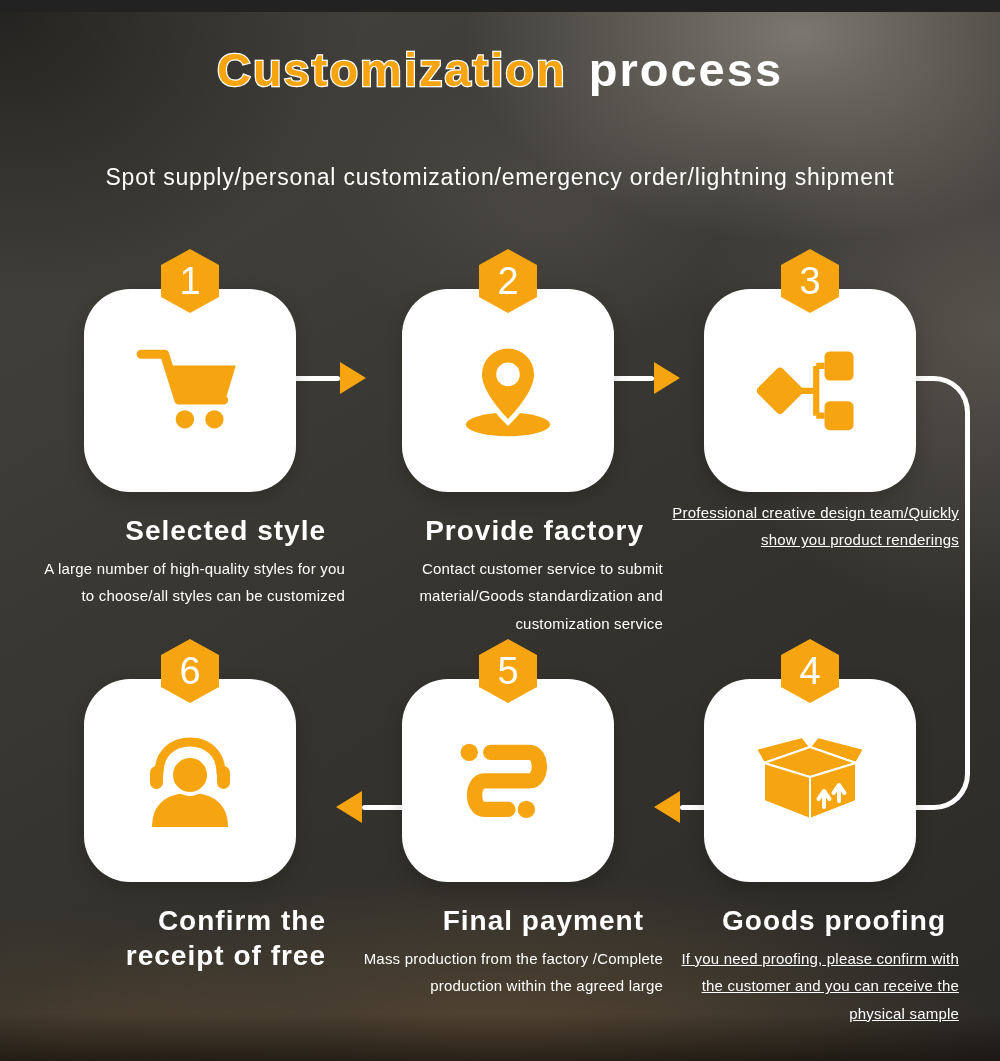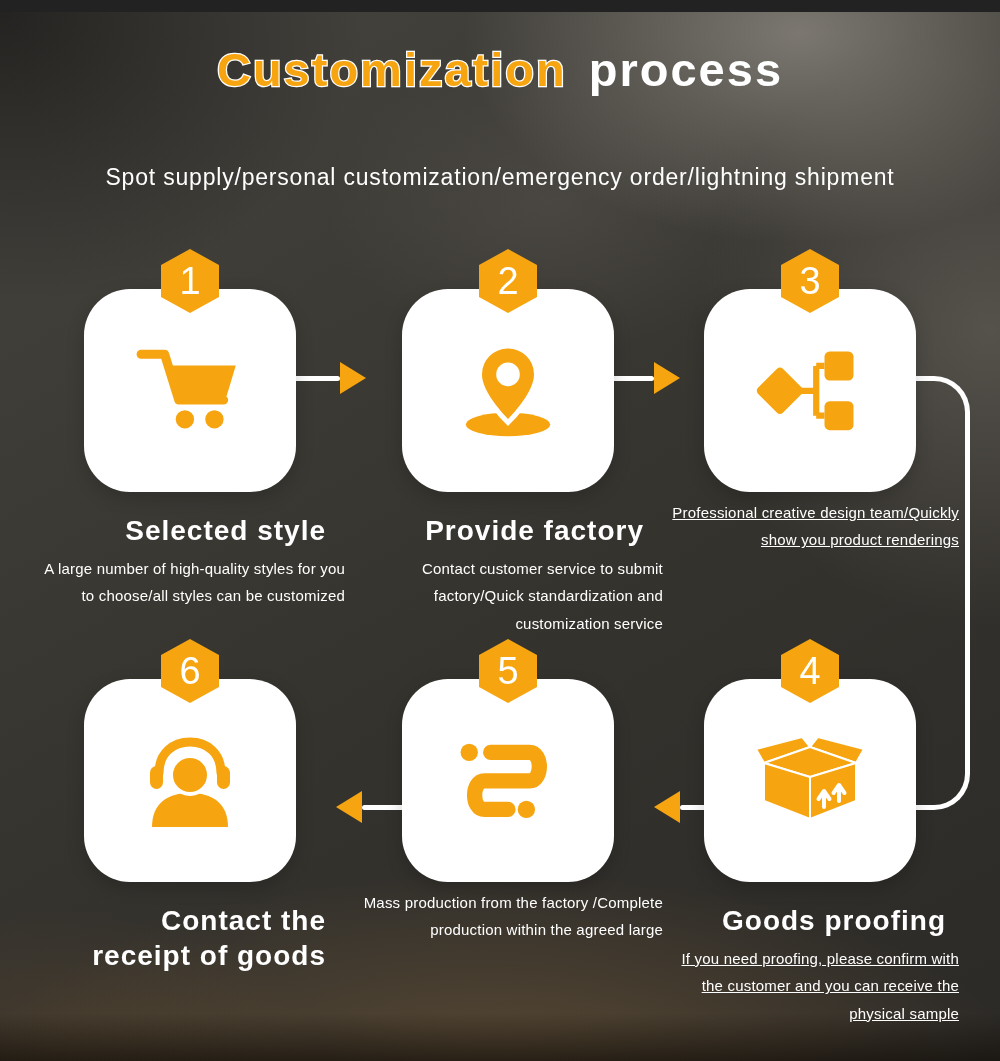--- a/index.html
+++ b/index.html
@@ -194,21 +194,21 @@
         <span>2</span>
       </div>
     <div class="card">
       <svg class="icon" width="108" viewBox="0 0 110 98">
         <ellipse cx="55" cy="84" rx="43" ry="12" fill="#F6A511"></ellipse>
         <path d="M55 4 C39 4 26 17 26 33 C26 54 55 82 55 82 C55 82 84 54 84 33 C84 17 71 4 55 4 Z" fill="#F6A511" stroke="#ffffff" stroke-width="5"></path>
         <circle cx="55" cy="33" r="12" fill="#ffffff"></circle>
       </svg>
     </div>
     <h2 class="step-title">Provide factory</h2>
-    <p class="step-desc">Contact customer service to submit factory/Quick standardization and customization service</p>
+    <p class="step-desc">Contact customer service to submit material/Goods standardization and customization service</p>
   </section>
 
   <section class="step pos-3">
     <div class="hex">
         <span>3</span>
       </div>
     <div class="card">
       <svg class="icon" width="116" viewBox="0 0 112 100">
         <rect x="10" y="33" width="34" height="34" rx="4" transform="rotate(45 27 50)" fill="#F6A511"></rect>
         <path d="M44 50 H62 M62 26 V74 M62 26 H70 M62 74 H70" fill="none" stroke="#F6A511" stroke-width="6"></path>
@@ -242,32 +242,33 @@
     <div class="hex">
         <span>5</span>
       </div>
     <div class="card">
       <svg class="icon" width="102" viewBox="0 0 100 88">
         <circle cx="12" cy="16" r="8.5" fill="#F6A511"></circle>
         <path d="M33 16 H71 C84 16 84 44 71 44 H27 C14 44 14 72 27 72 H50" fill="none" stroke="#F6A511" stroke-width="15" stroke-linecap="round"></path>
         <circle cx="68" cy="72" r="8.5" fill="#F6A511"></circle>
       </svg>
     </div>
+    <h2 class="step-title">Final payment</h2>
     <p class="step-desc">Mass production from the factory /Complete production within the agreed large</p>
   </section>
 
   <section class="step pos-6">
     <div class="hex">
         <span>6</span>
       </div>
     <div class="card">
       <svg class="icon" width="112" viewBox="0 0 112 100">
         <path d="M25 42 C25 22 39 11 56 11 C73 11 87 22 87 42" fill="none" stroke="#F6A511" stroke-width="9" stroke-linecap="round"></path>
         <rect x="16" y="35" width="13" height="23" rx="6.5" fill="#F6A511"></rect>
         <rect x="83" y="35" width="13" height="23" rx="6.5" fill="#F6A511"></rect>
         <path d="M18 96 C18 72 34 62 56 62 C78 62 94 72 94 96 Z" fill="#F6A511"></path>
         <circle cx="56" cy="44" r="19" fill="#F6A511" stroke="#ffffff" stroke-width="4"></circle>
       </svg>
     </div>
-    <h2 class="step-title">Contact the receipt of goods</h2>
+    <h2 class="step-title">Confirm the receipt of free</h2>
   </section>
 
 </div>
 
 </body></html>

